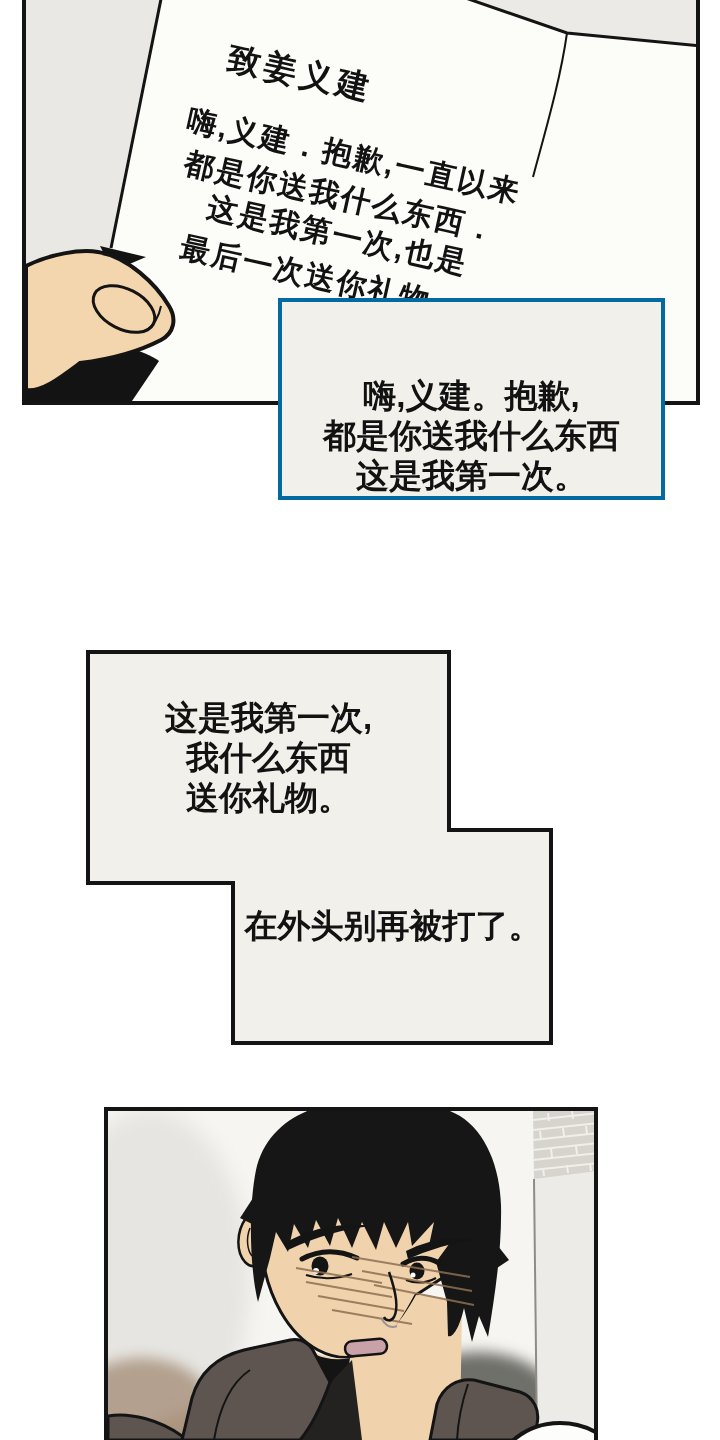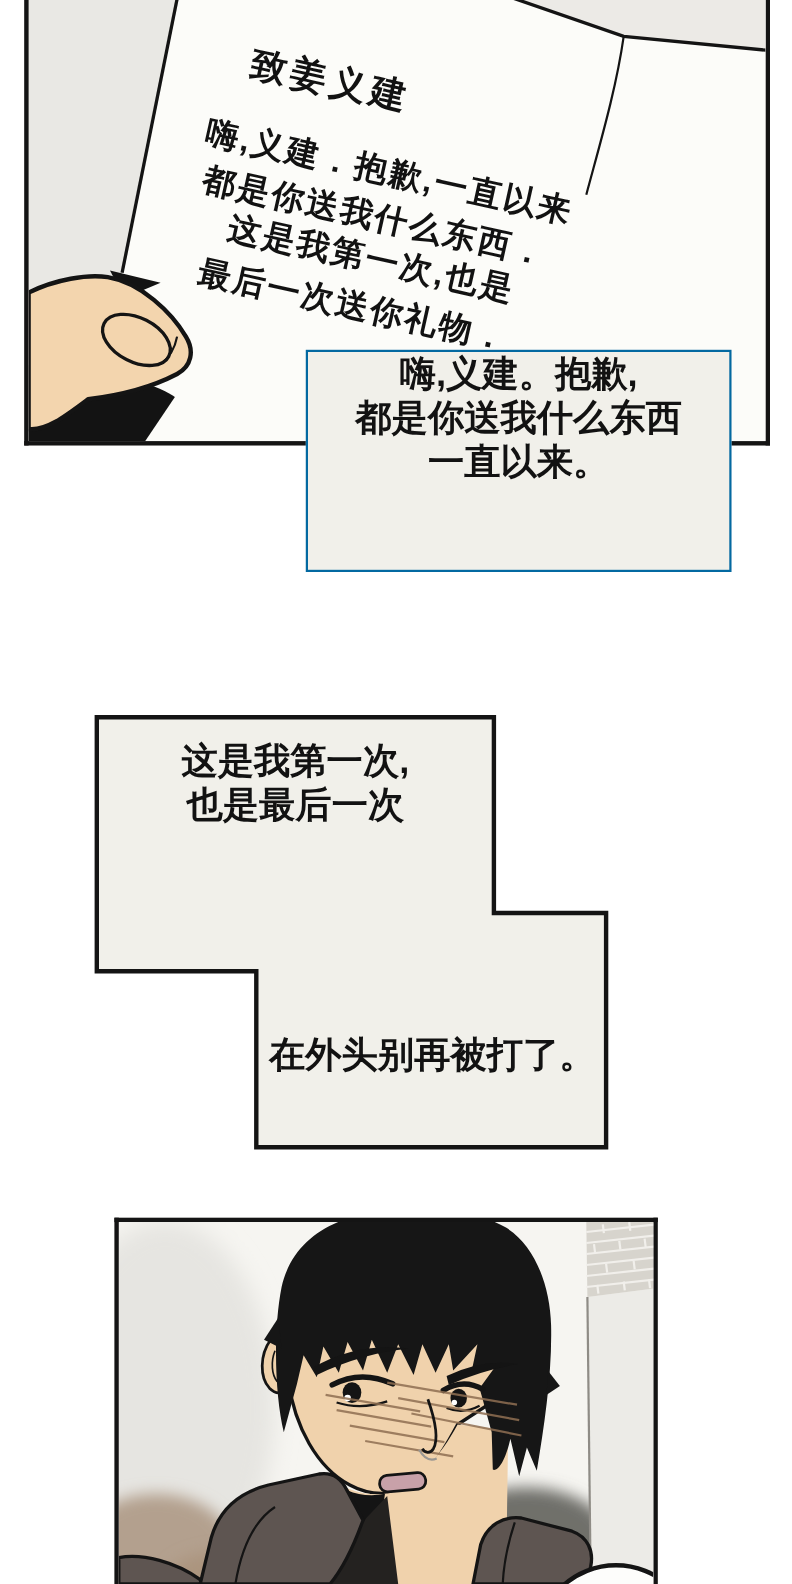--- a/index.html
+++ b/index.html
@@ -9,26 +9,26 @@
   #top-panel{left:22px;top:0;width:678px;height:405px;
              border:4px solid #141414;border-top:none;z-index:1;}
   #top-panel svg{position:absolute;left:0;top:0;}
   .letter-line{position:absolute;white-space:nowrap;color:#121212;font-weight:bold;
                transform:rotate(12.5deg);transform-origin:left top;letter-spacing:2px;
                font-size:30px;}
   .letter-title{font-size:33px;letter-spacing:4px;}
   .caption-text{color:#121212;font-weight:bold;font-size:33px;line-height:40px;
                 text-align:center;}
   #caption-box-1{position:absolute;left:278px;top:298px;width:387px;height:202px;
-                 box-sizing:border-box;border:2px solid #0369a1;background:#f1f0ea;
-                 z-index:3;display:flex;align-items:flex-start;justify-content:center;margin-top:20px;}
+                 box-sizing:border-box;border:4px solid #0369a1;background:#f1f0ea;
+                 z-index:3;display:flex;align-items:flex-end;justify-content:center;}
   #caption-union{position:absolute;left:58px;top:632px;width:524px;height:427px;z-index:2;}
   .abs{position:absolute;}
-  #caption-text-2{left:90px;top:672px;width:357px;z-index:2;}
-  #caption-text-3{left:237px;top:938px;width:312px;line-height:41px;z-index:2;}
+  #caption-text-2{left:90px;top:698px;width:357px;z-index:2;}
+  #caption-text-3{left:237px;top:906px;width:312px;line-height:41px;z-index:2;font-family:Liberation Serif, serif;}
   #bottom-panel{left:104px;top:1107px;width:494px;height:333px;
                 border:4px solid #141414;border-bottom:none;background:#f6f5f1;z-index:1;}
   #bottom-panel svg{position:absolute;left:0;top:0;}
 </style>
 </head>
 <body>
 
 <div id="top-panel" class="panel">
   <svg width="670" height="401" viewBox="26 0 670 401">
 
@@ -54,30 +54,31 @@
   <div class="letter-line abs" style="left:166px;top:100px">嗨,义建．抱歉,一直以来</div>
   <div class="letter-line abs" style="left:163px;top:143px">都是你送我什么东西．</div>
   <div class="letter-line abs" style="left:186px;top:187px">这是我第一次,也是</div>
   <div class="letter-line abs" style="left:159px;top:227px">最后一次送你礼物．</div>
 </div>
 
 <div id="caption-box-1">
   <div class="caption-text">
     <div>嗨,义建。抱歉,</div>
     <div>都是你送我什么东西</div>
-    <div>一直以来。</div>
+    <div>这是我第一次。</div>
   </div>
 </div>
 
 <svg id="caption-union" viewBox="58 632 524 427">
   <polygon points="88,652 449,652 449,830 551,830 551,1043 233,1043 233,883 88,883" fill="#f1f0ea" stroke="#141414" stroke-width="4" stroke-linejoin="miter"></polygon>
 </svg>
 <div class="caption-text abs" id="caption-text-2">
   <div>这是我第一次,</div>
-  <div>也是最后一次</div>
+  <div>我什么东西</div>
+  <div>送你礼物。</div>
 </div>
 <div class="caption-text abs" id="caption-text-3">
   <div>在外头别再被打了。</div>
 </div>
 
 <div id="bottom-panel" class="panel">
   <svg width="486" height="329" viewBox="108 1111 486 329">
     <defs>
       <filter id="b7" x="-60%" y="-60%" width="220%" height="220%">
           <feGaussianBlur stdDeviation="7"></feGaussianBlur>

